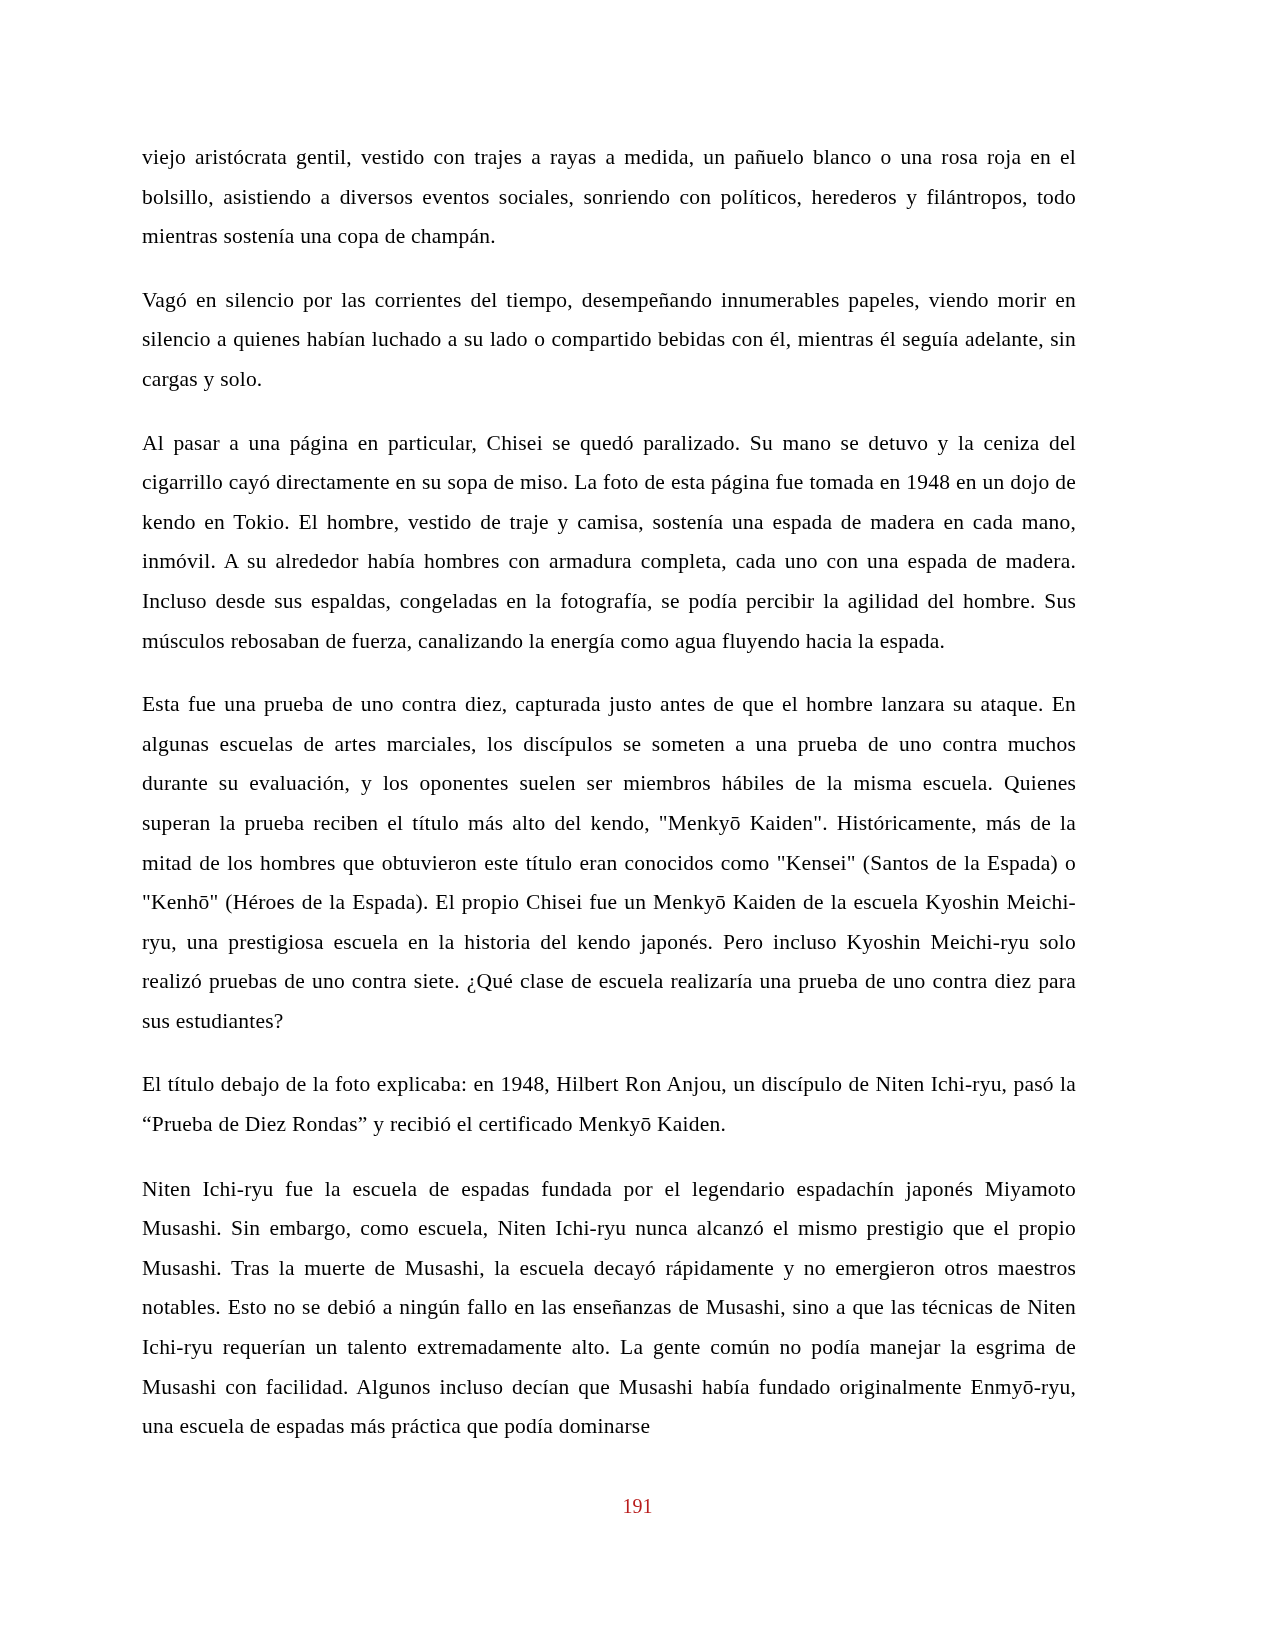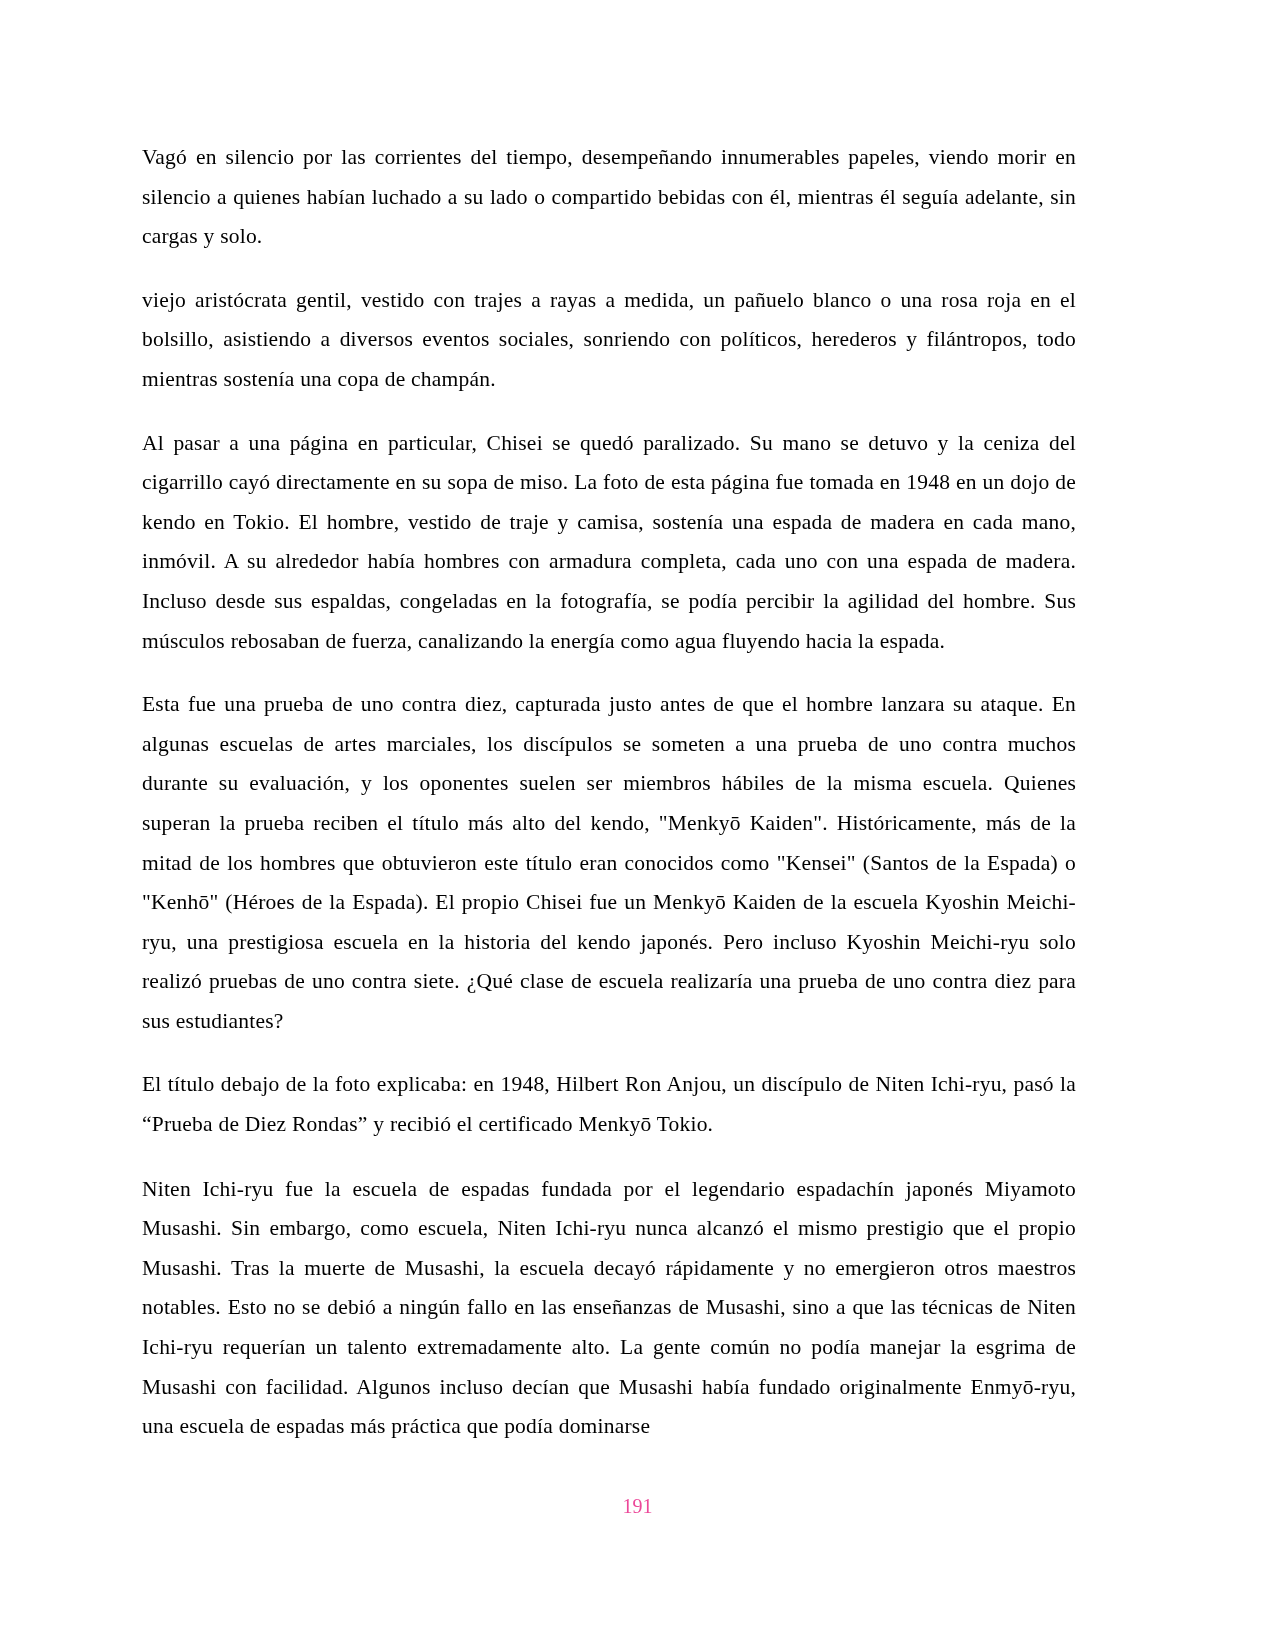--- a/index.html
+++ b/index.html
@@ -49,32 +49,32 @@
 
   .page-number {
     position: absolute;
     left: 0;
     right: 0;
     top: 1494px;
     text-align: center;
     font-family: "Liberation Serif", "DejaVu Serif", serif;
     font-size: 20px;
     line-height: 24px;
-    color: #ec4899;
+    color: #b91c1c;
   }
 </style>
 </head>
 <body>
 
 <div class="page">
 
   <div class="text-column">
+    <p class="para">viejo aristócrata gentil, vestido con trajes a rayas a medida, un pañuelo blanco o una rosa roja en el bolsillo, asistiendo a diversos eventos sociales, sonriendo con políticos, herederos y filántropos, todo mientras sostenía una copa de champán.</p>
     <p class="para">Vagó en silencio por las corrientes del tiempo, desempeñando innumerables papeles, viendo morir en silencio a quienes habían luchado a su lado o compartido bebidas con él, mientras él seguía adelante, sin cargas y solo.</p>
-    <p class="para">viejo aristócrata gentil, vestido con trajes a rayas a medida, un pañuelo blanco o una rosa roja en el bolsillo, asistiendo a diversos eventos sociales, sonriendo con políticos, herederos y filántropos, todo mientras sostenía una copa de champán.</p>
     <p class="para">Al pasar a una página en particular, Chisei se quedó paralizado. Su mano se detuvo y la ceniza del cigarrillo cayó directamente en su sopa de miso. La foto de esta página fue tomada en 1948 en un dojo de kendo en Tokio. El hombre, vestido de traje y camisa, sostenía una espada de madera en cada mano, inmóvil. A su alrededor había hombres con armadura completa, cada uno con una espada de madera. Incluso desde sus espaldas, congeladas en la fotografía, se podía percibir la agilidad del hombre. Sus músculos rebosaban de fuerza, canalizando la energía como agua fluyendo hacia la espada.</p>
     <p class="para">Esta fue una prueba de uno contra diez, capturada justo antes de que el hombre lanzara su ataque. En algunas escuelas de artes marciales, los discípulos se someten a una prueba de uno contra muchos durante su evaluación, y los oponentes suelen ser miembros hábiles de la misma escuela. Quienes superan la prueba reciben el título más alto del kendo, "Menkyō Kaiden". Históricamente, más de la mitad de los hombres que obtuvieron este título eran conocidos como "Kensei" (Santos de la Espada) o "Kenhō" (Héroes de la Espada). El propio Chisei fue un Menkyō Kaiden de la escuela Kyoshin Meichi-ryu, una prestigiosa escuela en la historia del kendo japonés. Pero incluso Kyoshin Meichi-ryu solo realizó pruebas de uno contra siete. ¿Qué clase de escuela realizaría una prueba de uno contra diez para sus estudiantes?</p>
-    <p class="para para-tight">El título debajo de la foto explicaba: en 1948, Hilbert Ron Anjou, un discípulo de Niten Ichi-ryu, pasó la “Prueba de Diez Rondas” y recibió el certificado Menkyō Tokio.</p>
+    <p class="para para-tight">El título debajo de la foto explicaba: en 1948, Hilbert Ron Anjou, un discípulo de Niten Ichi-ryu, pasó la “Prueba de Diez Rondas” y recibió el certificado Menkyō Kaiden.</p>
     <p class="para">Niten Ichi-ryu fue la escuela de espadas fundada por el legendario espadachín japonés Miyamoto Musashi. Sin embargo, como escuela, Niten Ichi-ryu nunca alcanzó el mismo prestigio que el propio Musashi. Tras la muerte de Musashi, la escuela decayó rápidamente y no emergieron otros maestros notables. Esto no se debió a ningún fallo en las enseñanzas de Musashi, sino a que las técnicas de Niten Ichi-ryu requerían un talento extremadamente alto. La gente común no podía manejar la esgrima de Musashi con facilidad. Algunos incluso decían que Musashi había fundado originalmente Enmyō-ryu, una escuela de espadas más práctica que podía dominarse</p>
   </div>
 
   <div class="page-number">191</div>
 
 </div>
 
 </body></html>

